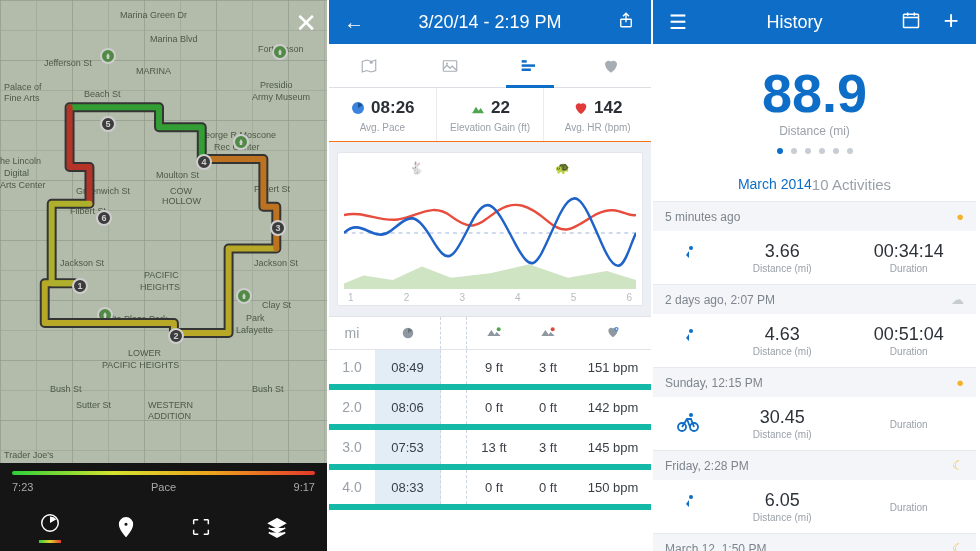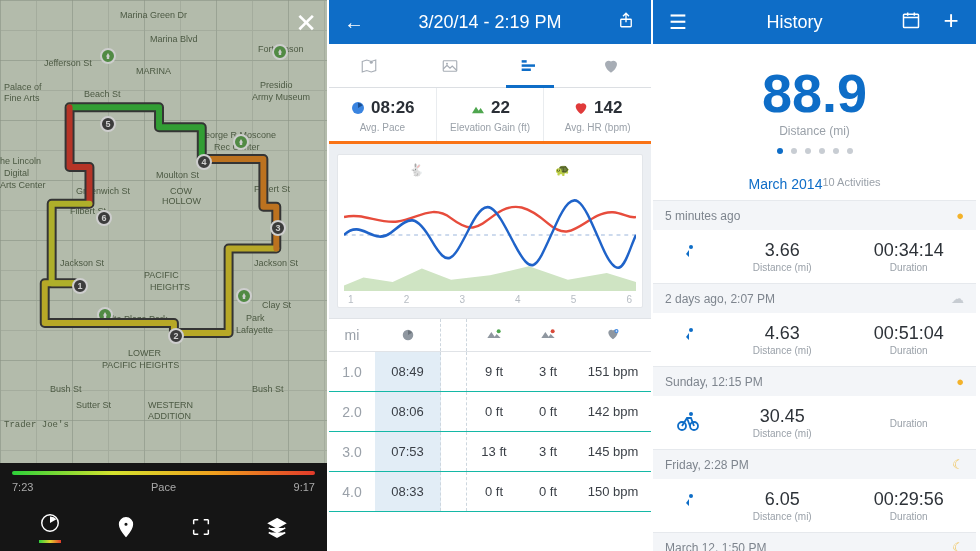--- a/index.html
+++ b/index.html
@@ -36,51 +36,51 @@
   .tabbar .tb{width:28px;height:28px;display:flex;align-items:center;justify-content:center;color:#fff}
   .tb .grad{height:3px;width:22px;margin-top:2px;background:linear-gradient(90deg,#2dd13a,#e2d22e,#e23a2a)}
   .tb svg{width:22px;height:22px;fill:none;stroke:#fff;stroke-width:1.6}
 
   
   .subtabs{height:44px;background:#fff;display:flex;align-items:center;border-bottom:1px solid #dcdfe3}
   .sub{flex:1;display:flex;align-items:center;justify-content:center;color:#a7adb5;position:relative;height:100%}
   .sub.active{color:#0e6dc7}
   .sub.active:after{content:"";position:absolute;bottom:-1px;left:20%;right:20%;height:3px;background:#0e6dc7}
   .sub svg{width:20px;height:18px;fill:currentColor}
-  .stats{display:flex;background:#fff;border-bottom:3px solid #f97316}
+  .stats{display:flex;background:#fff;border-bottom:1px solid #f97316}
   .stat{flex:1;padding:10px 6px 8px;text-align:center;border-right:1px solid #e9ecef}
   .stat:last-child{border-right:none}
   .stat .v{font-size:17px;font-weight:700;color:#2a2f36;display:inline-flex;align-items:center;gap:5px}
   .stat .l{font-size:10px;color:#9aa1a9;margin-top:2px}
   .sicon{width:16px;height:16px;display:inline-block}
   .chartbox{background:#fff;margin:10px 8px 0;border:1px solid #e3e6ea;border-radius:2px;padding:8px 6px 2px;height:154px;display:flex;flex-direction:column}
   .chartanno{display:flex;justify-content:space-around;color:#c6cbd1;font-size:12px;margin-bottom:2px}
   .chartarea{flex:1;position:relative}
   .chartarea svg{width:100%;height:100%}
   .xticks{display:flex;justify-content:space-between;font-size:10px;color:#b6bcc3;padding:3px 4px 0}
   .splits{margin-top:10px;background:#fff;flex:1;display:flex;flex-direction:column}
   .sph{display:flex;height:34px;border-top:1px solid #e0e3e7;border-bottom:1px solid #e0e3e7;align-items:center;color:#9aa1a9;font-size:12px}
   .sph>div{text-align:center}
-  .spr{display:flex;height:40px;align-items:center;border-bottom:1px solid #14b8a6;font-size:13px;color:#3a3f46}
+  .spr{display:flex;height:40px;align-items:center;border-bottom:6px solid #14b8a6;font-size:13px;color:#3a3f46}
   .c-mi{width:46px;font-size:14px;color:#9aa1a9;text-align:center}
   .c-pace{width:66px;text-align:center;background:#e2edf6;align-self:stretch;display:flex;align-items:center;justify-content:center;border-right:1px dashed #cdd6de}
   .c-dash{width:26px;border-right:1px dashed #cdd6de;height:100%}
   .c-ft{width:54px;text-align:center}
   .c-bpm{flex:1;text-align:center}
   .splits .sph .c-pace{background:transparent}
 
   
   .hero{padding:22px 0 14px;text-align:center}
   .hero .big{font-size:54px;font-weight:600;color:#0e6dc7;line-height:1}
   .hero .cap{font-size:12px;color:#9aa1a9;margin-top:4px}
   .dots{display:flex;justify-content:center;gap:8px;margin-top:10px}
   .dot{width:6px;height:6px;border-radius:50%;background:#c8cdd3}
   .dot.on{background:#0e6dc7}
   .secthdr{display:flex;justify-content:center;padding:8px 14px;font-size:14px;color:#0e6dc7}
-  .secthdr .cnt{color:#9aa1a9;font-size:11px}
+  .secthdr .cnt{color:#9aa1a9;font-size:15px}
   .histlist{flex:1;display:flex;flex-direction:column;overflow:hidden}
   .hrow{border-top:1px solid #e6e9ed}
   .hhead{background:#f3f5f8;font-size:12px;color:#7e858e;padding:7px 12px;display:flex;justify-content:space-between;align-items:center}
   .wicon{font-size:13px}
   .hbody{display:flex;align-items:center;padding:10px 4px}
   .hcell{flex:1;text-align:center}
   .hcell.icon{flex:0 0 62px}
   .aicon{color:#0e6dc7}
   .aicon svg{width:26px;height:24px;fill:currentColor}
   .hcell .v{font-size:18px;color:#2d3238}
@@ -109,35 +109,35 @@
         <div class="mlabel" style="left: 0px; top: 156px;">he Lincoln</div>
         <div class="mlabel" style="left: 4px; top: 168px;">Digital</div>
         <div class="mlabel" style="left: 0px; top: 180px;">Arts Center</div>
         <div class="mlabel" style="left: 156px; top: 170px;">Moulton St</div>
         <div class="mlabel" style="left: 170px; top: 186px;">COW</div>
         <div class="mlabel" style="left: 162px; top: 196px;">HOLLOW</div>
         <div class="mlabel" style="left: 76px; top: 186px;">Greenwich St</div>
         <div class="mlabel" style="left: 70px; top: 206px;">Filbert St</div>
         <div class="mlabel" style="left: 254px; top: 184px;">Filbert St</div>
         <div class="mlabel" style="left: 144px; top: 270px;">PACIFIC</div>
-        <div class="mlabel" style="left: 142px; top: 282px; padding-left: 8px;">HEIGHTS</div>
+        <div class="mlabel" style="left: 132px; top: 282px; padding-left: 8px;">HEIGHTS</div>
         <div class="mlabel" style="left: 60px; top: 258px;">Jackson St</div>
         <div class="mlabel" style="left: 254px; top: 258px;">Jackson St</div>
         <div class="mlabel" style="left: 262px; top: 300px;">Clay St</div>
         <div class="mlabel" style="left: 106px; top: 314px;">Alta Plaza Park</div>
         <div class="mlabel" style="left: 236px; top: 302px; margin-top: 23px;">Lafayette</div>
         <div class="mlabel" style="left: 246px; top: 313px;">Park</div>
         <div class="mlabel" style="left: 128px; top: 348px;">LOWER</div>
         <div class="mlabel" style="left: 102px; top: 360px;">PACIFIC HEIGHTS</div>
         <div class="mlabel" style="left: 50px; top: 384px;">Bush St</div>
         <div class="mlabel" style="left: 252px; top: 384px;">Bush St</div>
         <div class="mlabel" style="left: 42px; top: 400px; margin-left: 34px;">Sutter St</div>
         <div class="mlabel" style="left: 148px; top: 400px;">WESTERN</div>
         <div class="mlabel" style="left: 148px; top: 411px;">ADDITION</div>
-        <div class="mlabel" style="left: 4px; top: 420px; font-family: Liberation Mono, monospace;">Trader Joe's</div>
+        <div class="mlabel" style="left: 4px; top: 450px;">Trader Joe's</div>
       </div>
     <div id="parks">
         <div class="park" style="left: 100px; top: 48px;"></div>
         <div class="park" style="left: 272px; top: 44px;"></div>
         <div class="park" style="left: 233px; top: 134px;"></div>
         <div class="park" style="left: 97px; top: 307px;"></div>
         <div class="park" style="left: 236px; top: 288px;"></div>
       </div>
     <svg class="route" viewBox="0 0 329 463" preserveAspectRatio="none">
       <path d="M75 285 L45 285 L45 325 L175 325 L175 335 L230 335 L230 250 L278 250 L278 208 L265 208 L265 160 L203 160 L203 128 L160 128 L160 108 L70 108 L70 168 L90 168 L90 205 L52 205 L52 285" fill="none" stroke="#3a3a3a" stroke-width="10" stroke-linejoin="round" stroke-linecap="round"></path>
@@ -446,21 +446,20 @@
         <div class="hbody">
       <div class="hcell icon"><span class="aicon"><svg viewBox="0 0 24 24">
                 <circle cx="15" cy="4" r="2"></circle>
                 <path d="M13 7l-3 4 3 3v6M10 11l-4 2M13 14l5-2"></path>
               </svg></span></div>
       <div class="hcell">
             <div class="v">6.05</div>
             <div class="l">Distance (mi)</div>
           </div>
       <div class="hcell">
-            <div class="v">00:29:56</div>
             <div class="l">Duration</div>
           </div>
     </div>
       </div>
       <div class="hrow">
         <div class="hhead">
           <span>March 12, 1:50 PM</span>
           <span class="wicon"><span style="color:#f0c04e">☾</span></span>
         </div>
       </div>

